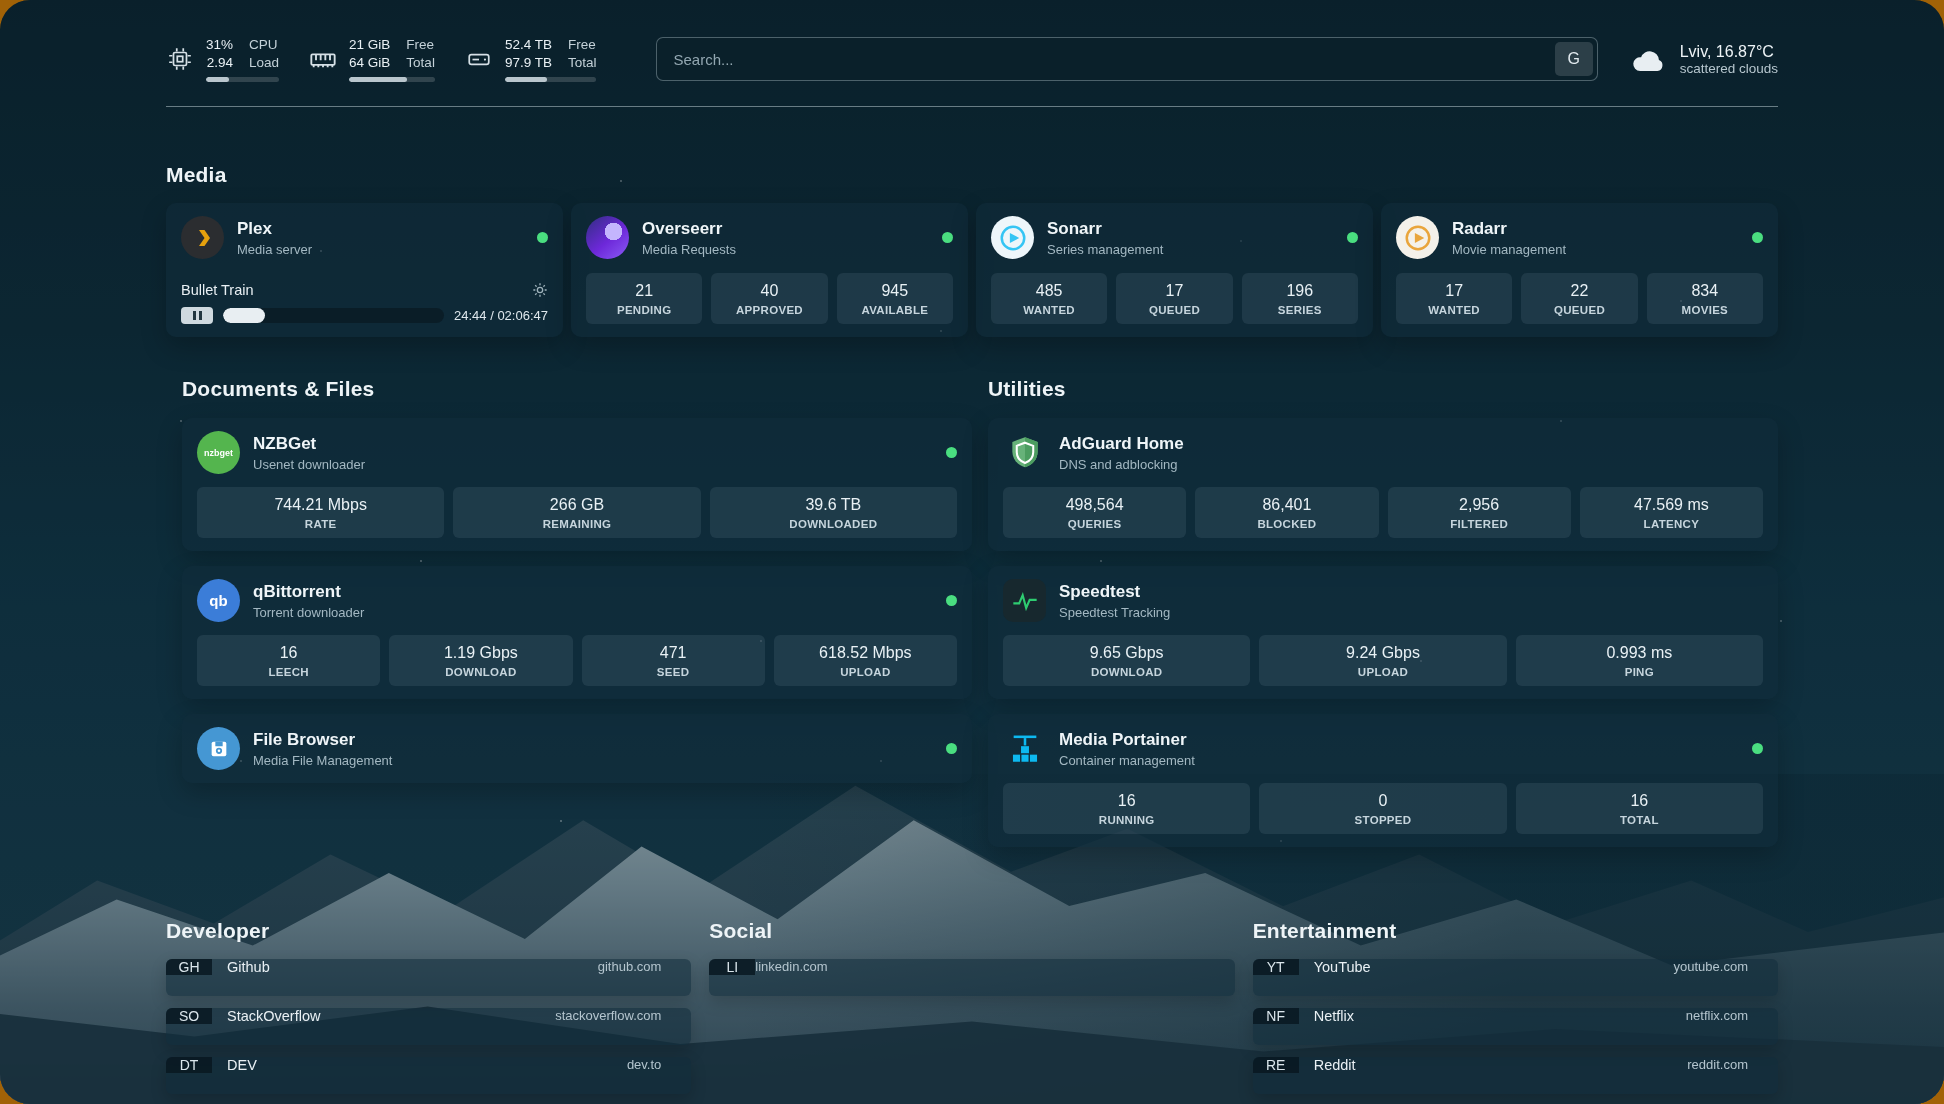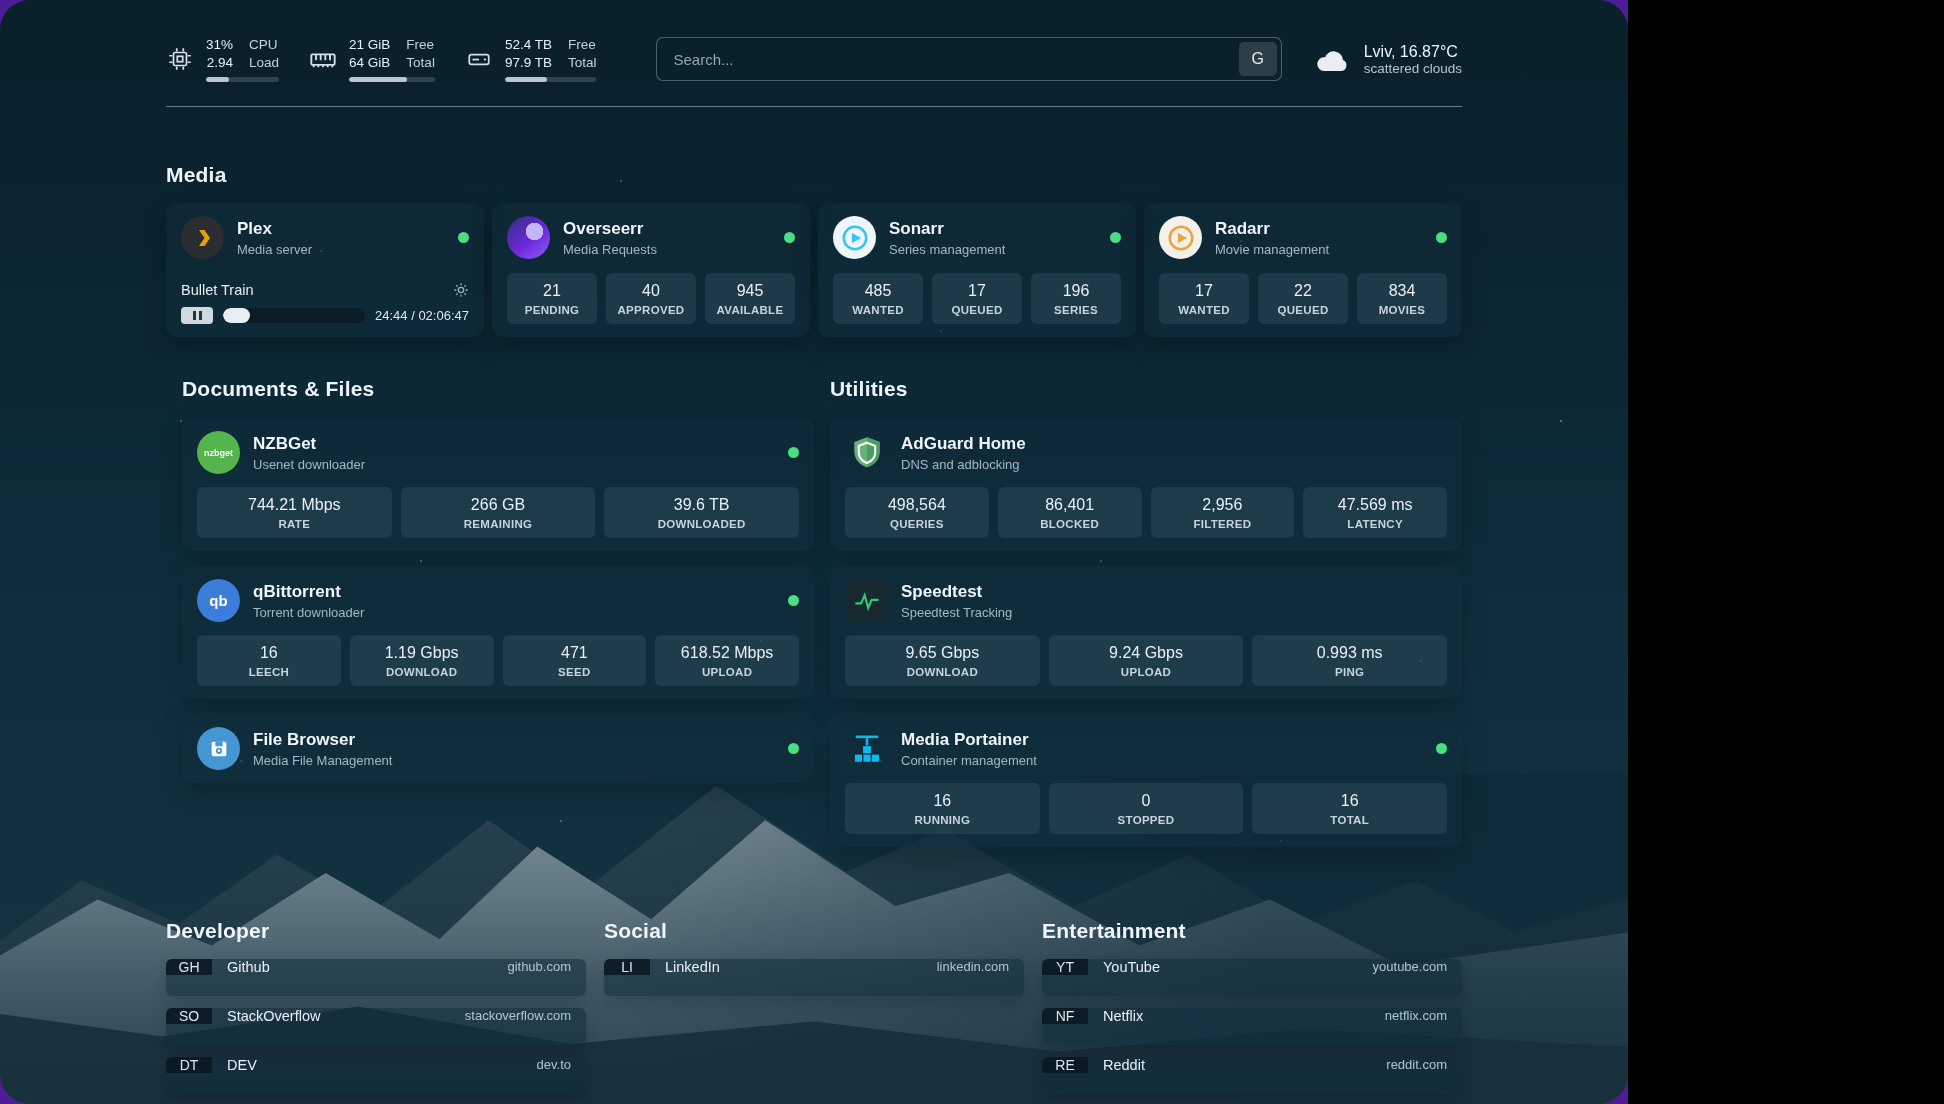--- a/index.html
+++ b/index.html
@@ -1,18 +1,18 @@
 <!DOCTYPE html>
 <html><head>
 <meta charset="utf-8">
 <style>
   * { box-sizing: border-box; margin: 0; padding: 0; }
   html, body { background: #000; }
   body { font-family: "Liberation Sans", "DejaVu Sans", sans-serif; color: #eaf1f5; }
-  .screen { position: relative; width: 1628px; height: 1104px; background: #4c1d95; overflow: hidden; }
+  .screen { position: relative; width: 1944px; height: 1104px; background: #a16207; overflow: hidden; }
   .window { position: absolute; inset: 0; border-radius: 30px; overflow: hidden;
     background: linear-gradient(180deg, #0a1e29 0%, #0d2835 30%, #113445 55%, #16394a 78%, #1a3c4c 100%); }
 
   
   .mountains { position: absolute; inset: 0; pointer-events: none; }
   .m-far { position: absolute; left: 0; right: 0; bottom: 0; height: 430px; opacity: .85;
     background: linear-gradient(180deg, #4a6472 0%, #2c4250 80%);
     clip-path: polygon(0% 62%, 5% 48%, 11% 58%, 17% 42%, 23% 55%, 30% 34%, 36% 50%, 44% 26%, 52% 46%, 58% 36%, 66% 54%, 73% 42%, 80% 58%, 87% 48%, 93% 60%, 100% 52%, 100% 100%, 0% 100%); }
   .m-snow { position: absolute; left: 0; right: 0; bottom: 0; height: 330px;
     background: linear-gradient(180deg, #d3dde2 0%, #9db0ba 32%, #5c7280 70%, #3d5361 100%);
@@ -103,21 +103,21 @@
   .svc-card.nohead-gap .card-head { margin-bottom: 0; }
 
   
   .bookmarks { margin-top: 72px; display: grid; grid-template-columns: repeat(3, 1fr); gap: 18px; }
   .bm-group .section-title { margin-bottom: 16px; }
   .bm-row { display: flex; align-items: flex-start; height: 37px; background: rgba(16,44,58,0.55); border-radius: 6px;
     overflow: hidden; margin-bottom: 12px; cursor: pointer; box-shadow: 0 6px 16px rgba(0,0,0,0.18); }
   .bm-abbr { width: 46px; background: rgba(8,24,33,0.85); display: flex; align-items: center; justify-content: center;
     font-size: 14px; color: #dbe6ec; flex: 0 0 46px; }
   .bm-name { flex: 1; display: flex; align-items: center; padding-left: 15px; font-size: 14.5px; color: #e9f0f4; }
-  .bm-url { display: flex; align-items: center; padding-right: 15px; font-size: 13px; color: #b4c5ce; }
+  .bm-url { display: flex; align-items: center; padding-right: 30px; font-size: 13px; color: #b4c5ce; }
 
   
   .icon-plex { background: #2b2d30; }
   .icon-overseerr { background: radial-gradient(circle at 64% 36%, #c4b5fd 0 22%, transparent 23%),
     linear-gradient(140deg, #312e81 0%, #6d28d9 55%, #8b5cf6 100%); }
   .icon-sonarr { background: #eef6fa; }
   .icon-radarr { background: #f4f1ea; }
   .icon-nzbget { background: #54b54e; color: #fff; font-size: 9px; font-weight: 700; }
   .icon-qbit { background: #3b7dd8; color: #fff; font-size: 15px; font-weight: 700; }
   .icon-fb { background: #4597d3; }
@@ -566,21 +566,20 @@
             <span class="bm-abbr">DT</span>
             <span class="bm-name">DEV</span>
             <span class="bm-url">dev.to</span>
           </div>
         </div>
 
         <div class="bm-group">
           <div class="section-title">Social</div>
           <div class="bm-row">
             <span class="bm-abbr">LI</span>
-            <span class="bm-name">LinkedIn</span>
             <span class="bm-url">linkedin.com</span>
           </div>
         </div>
 
         <div class="bm-group">
           <div class="section-title">Entertainment</div>
           <div class="bm-row">
             <span class="bm-abbr">YT</span>
             <span class="bm-name">YouTube</span>
             <span class="bm-url">youtube.com</span>

